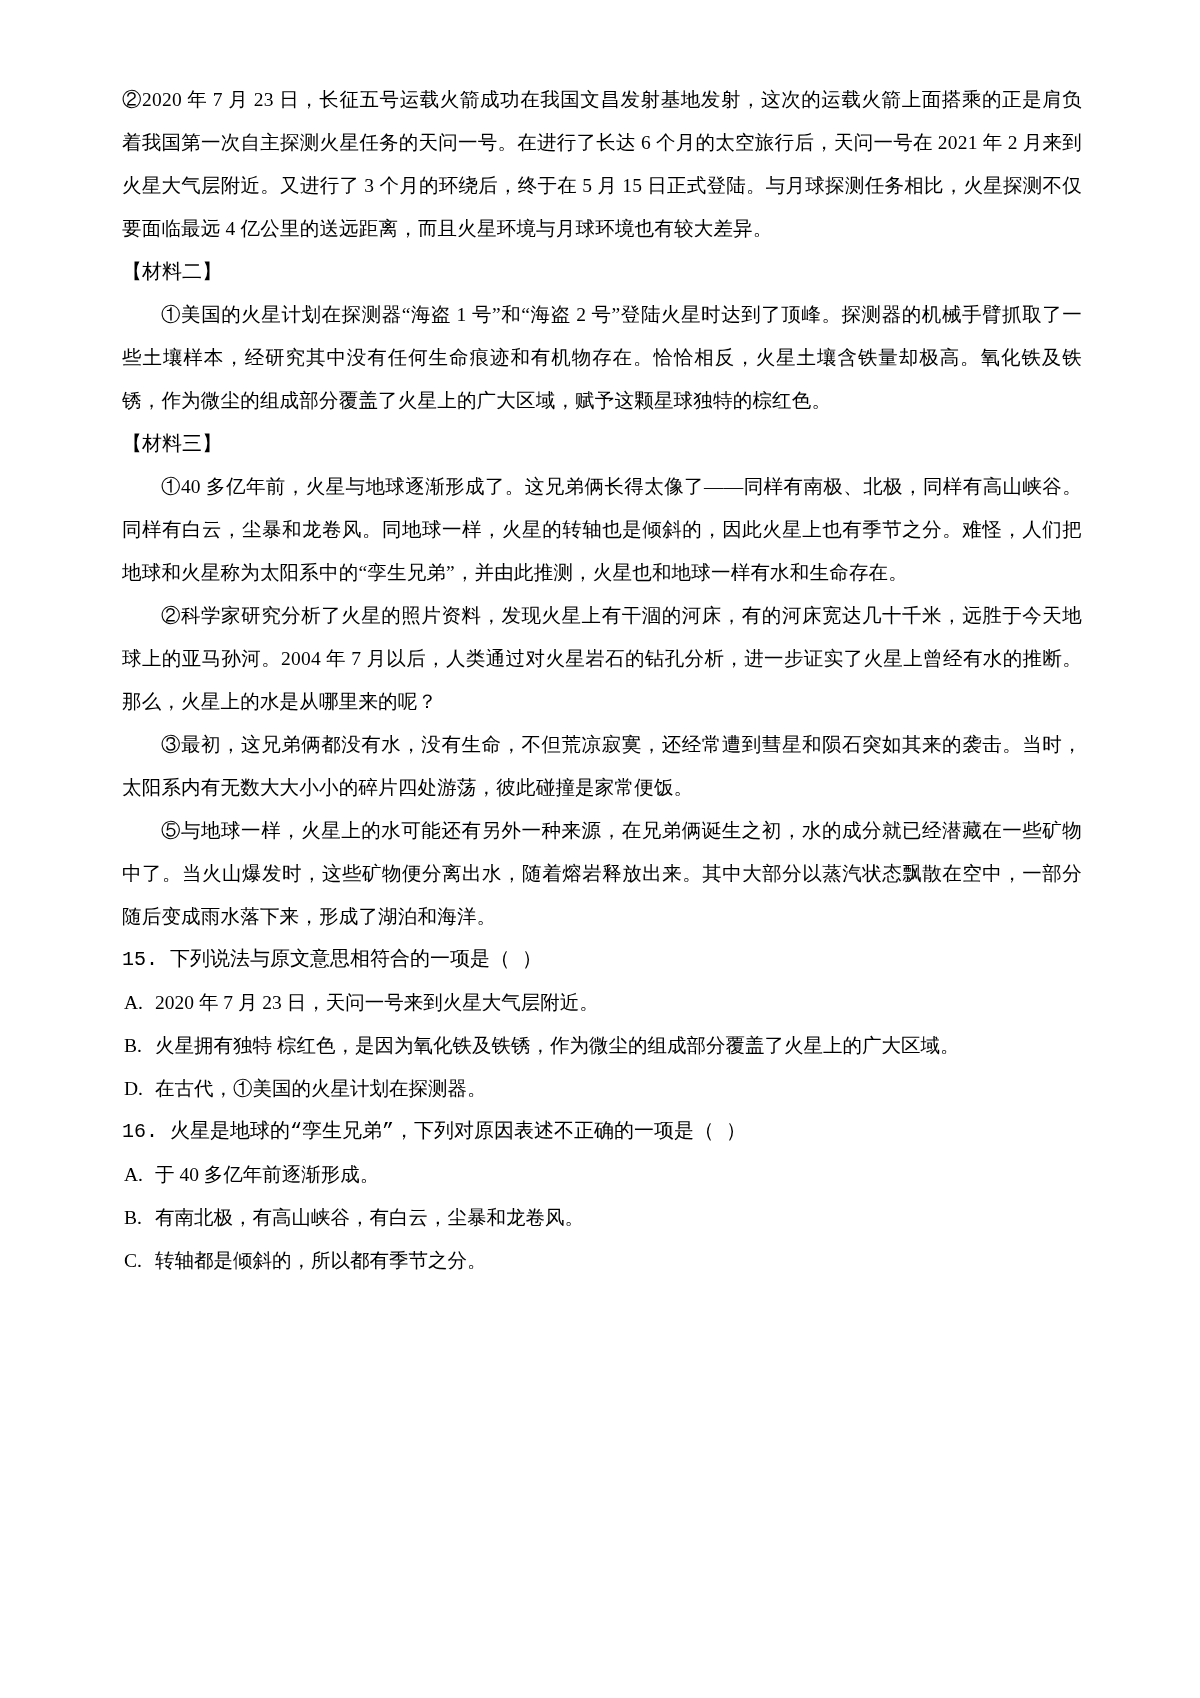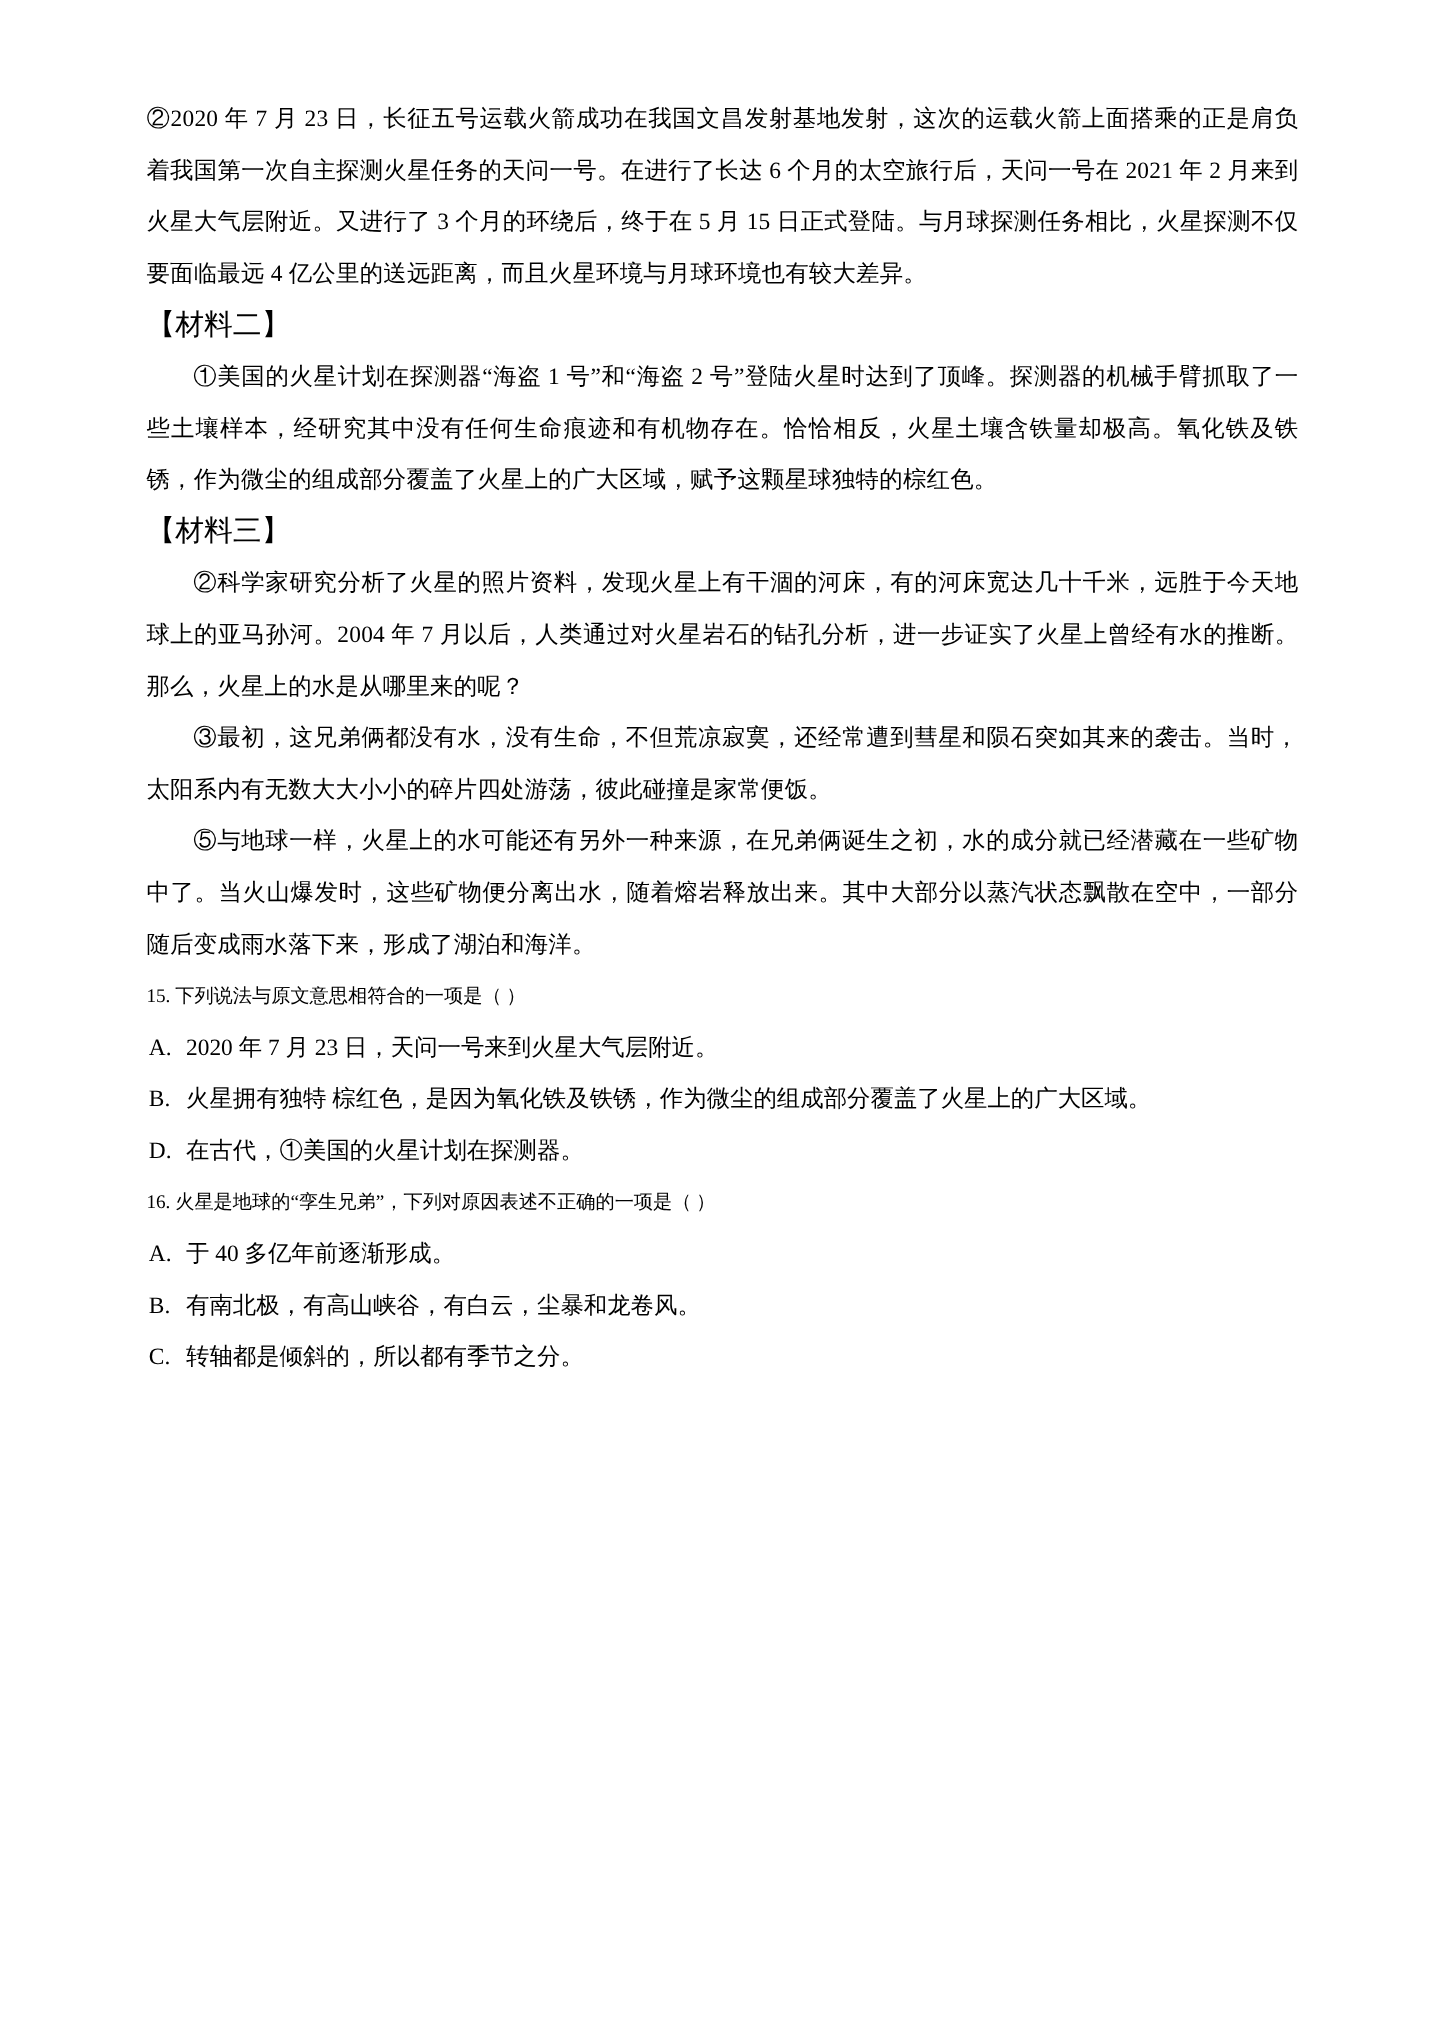--- a/index.html
+++ b/index.html
@@ -28,30 +28,31 @@
     margin: 0 0 0 0;
     letter-spacing: 0.2px;
   }
   .indent {
     text-indent: 2em;
   }
   .noindent {
     text-indent: 0;
   }
   .heading {
-    font-size: 24px;
+    font-size: 20px;
     line-height: 43px;
     text-indent: 0;
     margin: 0;
   }
   .qline {
-    font-size: 16px;
+    font-size: 20px;
     line-height: 43px;
     text-indent: 0;
     margin: 0;
+    font-family: Liberation Mono, monospace;
   }
   .opt {
     font-size: 19.5px;
     line-height: 43px;
     text-indent: 0;
     margin: 0;
     padding-left: 2px;
   }
   .opt .lbl {
     display: inline-block;
@@ -67,20 +68,21 @@
 <div class="page">
 
   <p class="para noindent">②2020 年 7 月 23 日，长征五号运载火箭成功在我国文昌发射基地发射，这次的运载火箭上面搭乘的正是肩负着我国第一次自主探测火星任务的天问一号。在进行了长达 6 个月的太空旅行后，天问一号在 2021 年 2 月来到火星大气层附近。又进行了 3 个月的环绕后，终于在 5 月 15 日正式登陆。与月球探测任务相比，火星探测不仅要面临最远 4 亿公里的送远距离，而且火星环境与月球环境也有较大差异。</p>
 
   <p class="heading">【材料二】</p>
 
   <p class="para indent">①美国的火星计划在探测器“海盗 1 号”和“海盗 2 号”登陆火星时达到了顶峰。探测器的机械手臂抓取了一些土壤样本，经研究其中没有任何生命痕迹和有机物存在。恰恰相反，火星土壤含铁量却极高。氧化铁及铁锈，作为微尘的组成部分覆盖了火星上的广大区域，赋予这颗星球独特的棕红色。</p>
 
   <p class="heading">【材料三】</p>
 
+  <p class="para indent">①40 多亿年前，火星与地球逐渐形成了。这兄弟俩长得太像了——同样有南极、北极，同样有高山峡谷。同样有白云，尘暴和龙卷风。同地球一样，火星的转轴也是倾斜的，因此火星上也有季节之分。难怪，人们把地球和火星称为太阳系中的“孪生兄弟”，并由此推测，火星也和地球一样有水和生命存在。</p>
 
   <p class="para indent">②科学家研究分析了火星的照片资料，发现火星上有干涸的河床，有的河床宽达几十千米，远胜于今天地球上的亚马孙河。2004 年 7 月以后，人类通过对火星岩石的钻孔分析，进一步证实了火星上曾经有水的推断。那么，火星上的水是从哪里来的呢？</p>
 
   <p class="para indent">③最初，这兄弟俩都没有水，没有生命，不但荒凉寂寞，还经常遭到彗星和陨石突如其来的袭击。当时，太阳系内有无数大大小小的碎片四处游荡，彼此碰撞是家常便饭。</p>
 
 
   <p class="para indent">⑤与地球一样，火星上的水可能还有另外一种来源，在兄弟俩诞生之初，水的成分就已经潜藏在一些矿物中了。当火山爆发时，这些矿物便分离出水，随着熔岩释放出来。其中大部分以蒸汽状态飘散在空中，一部分随后变成雨水落下来，形成了湖泊和海洋。</p>
 
   <p class="qline">15. 下列说法与原文意思相符合的一项是（    ）</p>
 

